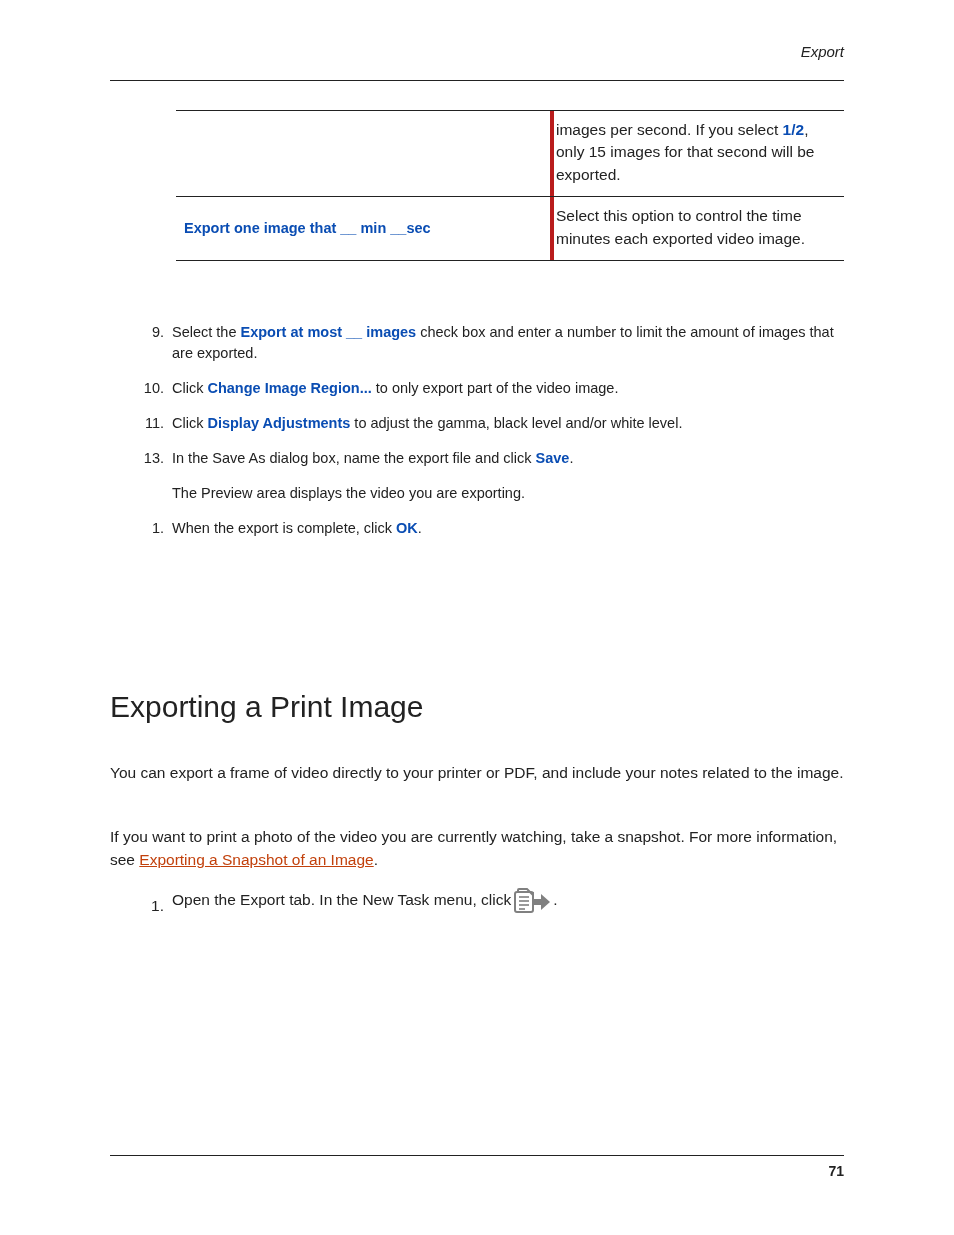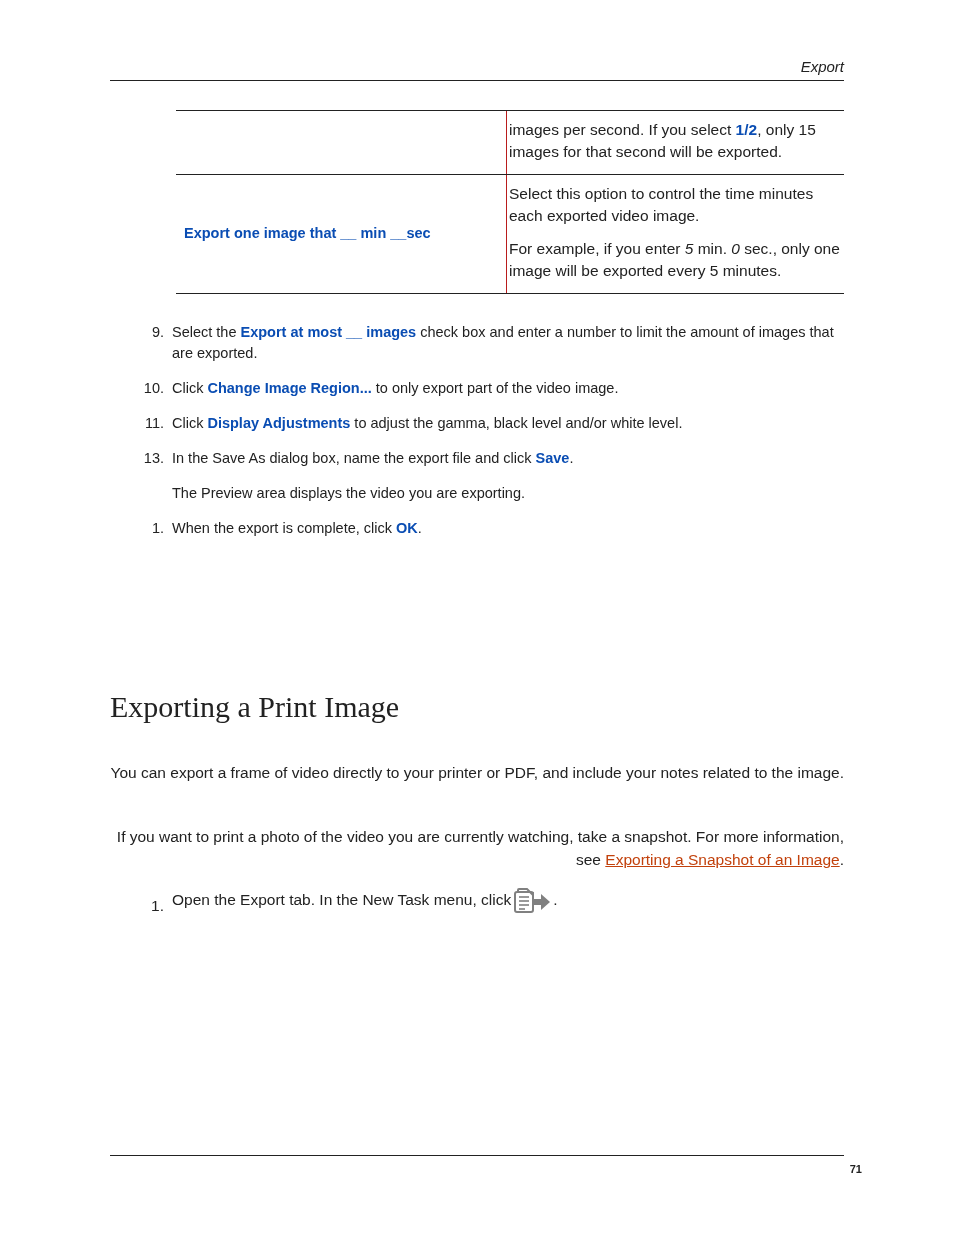--- a/index.html
+++ b/index.html
@@ -2,21 +2,21 @@
 <html><head>
 <meta charset="utf-8">
 <style>
   * { box-sizing: border-box; margin: 0; padding: 0; }
   html, body { width: 954px; height: 1235px; background: #fff; }
   body { font-family: Arial, Helvetica, sans-serif; color: #222; position: relative; }
 
   .header-right {
     position: absolute;
     right: 110px;
-    top: 58px;
+    top: 43px;
     font-style: italic;
     font-size: 15px;
     color: #222;
   }
 
   .hr-top {
     position: absolute;
     left: 110px;
     top: 80px;
     width: 734px;
@@ -41,22 +41,23 @@
     width: 330px;
     padding: 10px 8px 10px 8px;
     display: flex;
     align-items: center;
     color: #0a4db3;
     font-weight: bold;
     font-size: 14.5px;
   }
   .opt-right {
     flex: 1;
-    border-left: 1px solid #b91c1c;
+    border-left: 4px solid #b91c1c;
     padding: 8px 4px 10px 2px;
+    margin-left: 44px;
   }
   .opt-right p + p { margin-top: 10px; }
   .blue-bold { color: #0a4db3; font-weight: bold; }
   .ital { font-style: italic; }
 
   
   .steps {
     position: absolute;
     left: 140px;
     top: 322px;
@@ -71,30 +72,29 @@
   .steps .subpara { margin-left: 0; margin-top: 14px; }
 
   
   .h2 {
     position: absolute;
     left: 110px;
     top: 690px;
     font-size: 30px;
     font-weight: 400;
     color: #222;
-    font-family: Liberation Serif, serif;
+    font-family: Liberation Sans, sans-serif;
   }
 
   .para1, .para2 {
     position: absolute;
     left: 110px;
     width: 734px;
     font-size: 15.5px;
     line-height: 1.5;
-    text-align: right;
   }
   .para1 { top: 761px; }
   .para2 { top: 825px; }
 
   a.link { color: #c2410c; text-decoration: underline; }
 
   
   .steps2 {
     position: absolute;
     left: 140px;
@@ -117,23 +117,23 @@
   .hr-bot {
     position: absolute;
     left: 110px;
     top: 1155px;
     width: 734px;
     height: 0;
     border-top: 1.5px solid #222;
   }
   .pagenum {
     position: absolute;
-    right: 92px;
+    right: 110px;
     top: 1163px;
-    font-size: 11px;
+    font-size: 14px;
     font-weight: bold;
   }
 </style>
 </head>
 <body>
 
 <div class="header-right">Export</div>
 <div class="hr-top"></div>
 
 <div class="opt-table">
@@ -142,23 +142,20 @@
     <div class="opt-right">
       <p>
         <span>images per second. If you select </span><span class="blue-bold">1/2</span><span>, only 15 images for that second will be exported.</span>
       </p>
     </div>
   </div>
   <div class="opt-row">
     <div class="opt-left">Export one image that __ min __sec</div>
     <div class="opt-right">
       <p>Select this option to control the time minutes each exported video image.</p>
-      <p>
-        <span>For example, if you enter </span><span class="ital">5</span><span> min. </span><span class="ital">0</span><span> sec., only one image will be exported every 5 minutes.</span>
-      </p>
     </div>
   </div>
 </div>
 
 <div class="steps">
 
   <div class="item">
     <div class="num">9.</div>
     <div class="body">
       <p>

